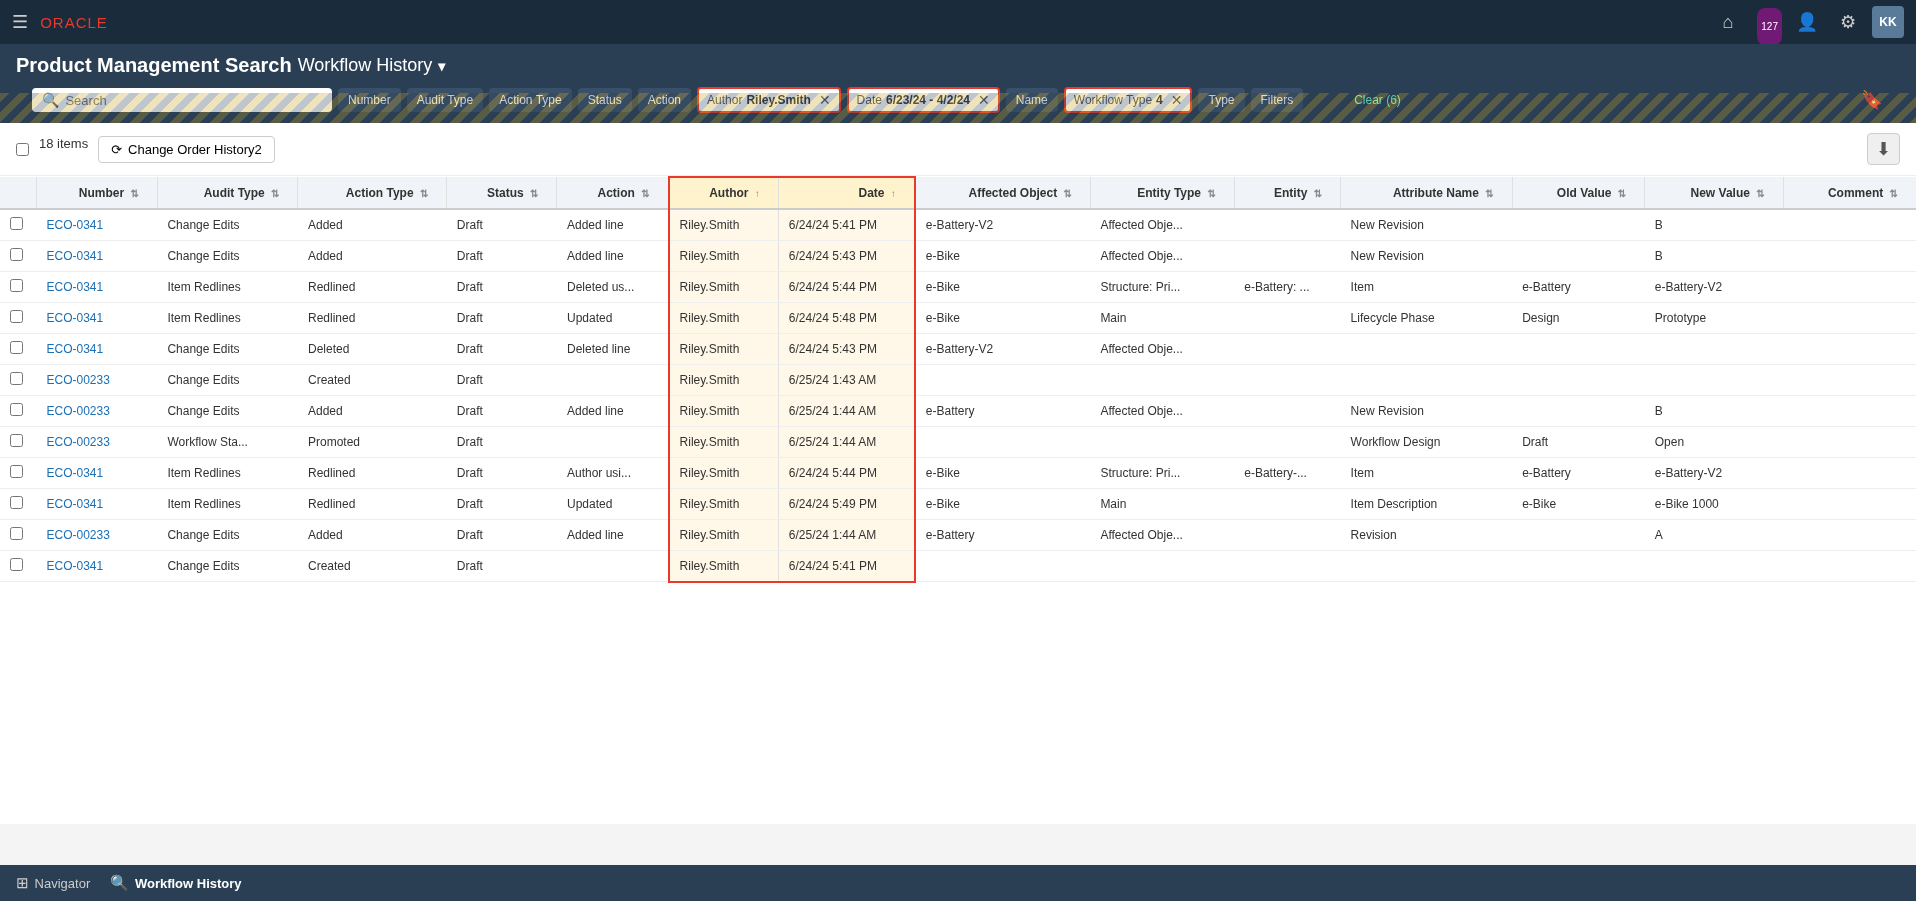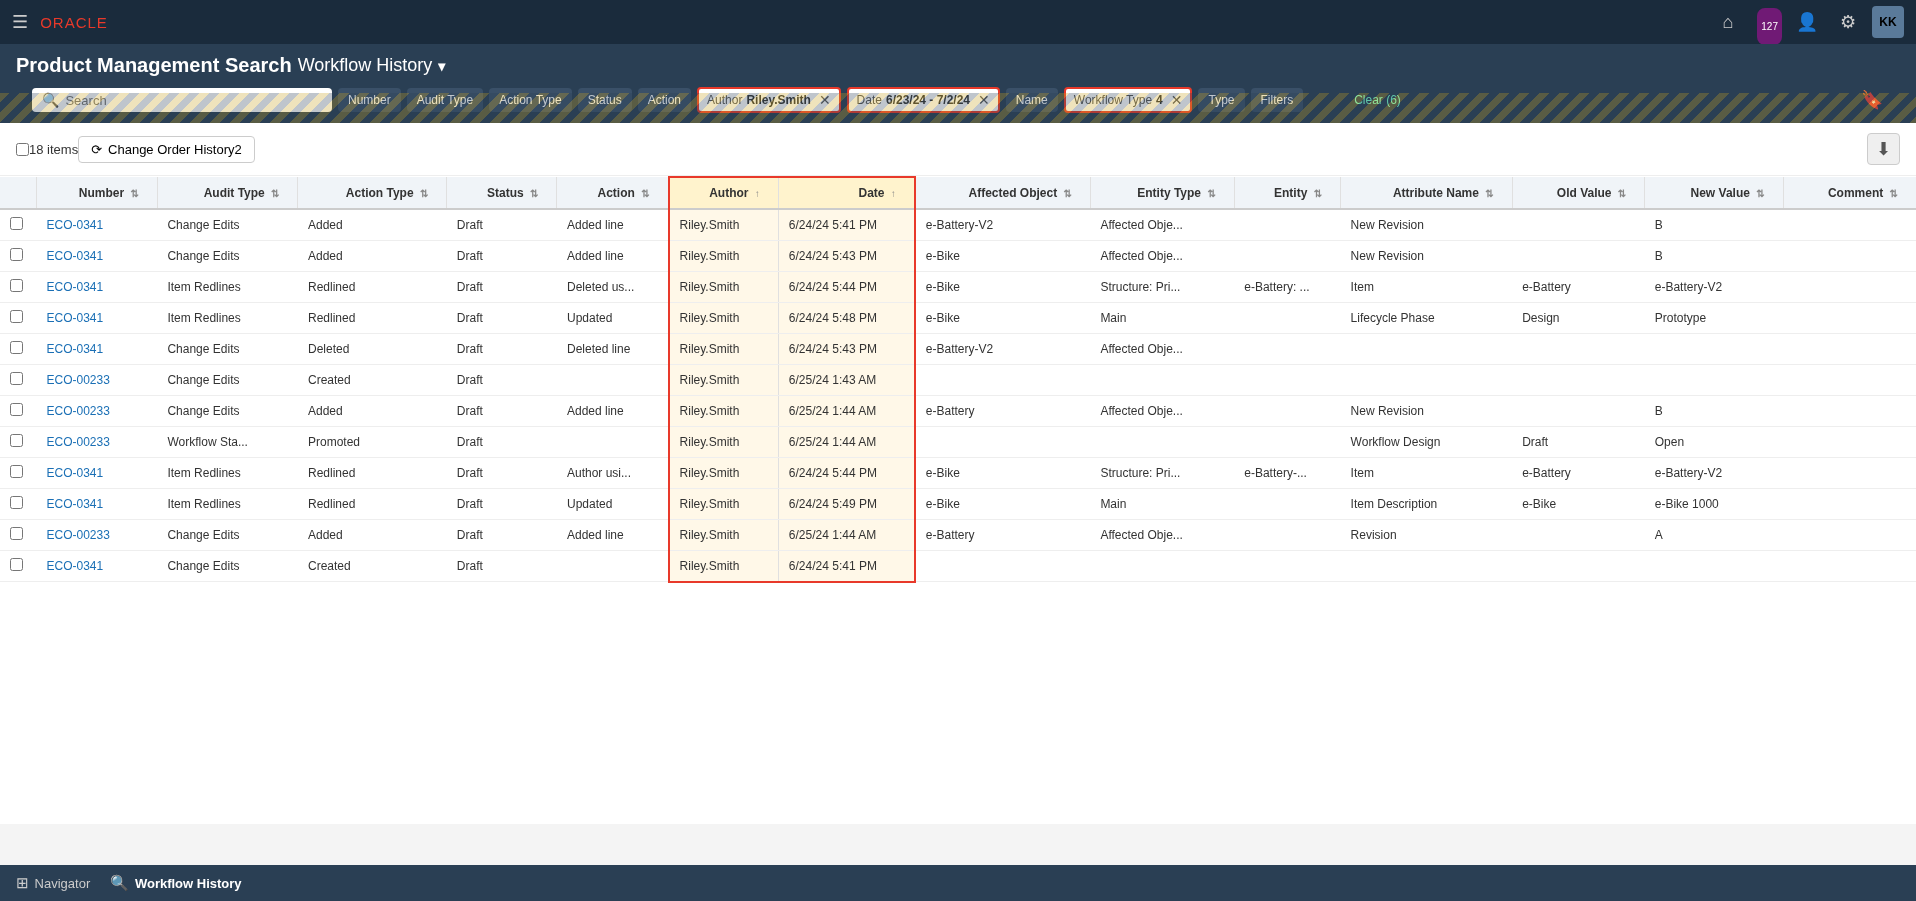--- a/index.html
+++ b/index.html
@@ -18,21 +18,21 @@
     .nav-logo { color: #e8392a; font-weight: normal; font-size: 15px; letter-spacing: 1px; text-align: right; }
     .hamburger { color: #ccc; font-size: 18px; cursor: pointer; }
     .top-nav-right { display: flex; align-items: center; gap: 8px; }
     .nav-icon { color: #ccc; font-size: 18px; width: 32px; height: 32px; display: flex; align-items: center; justify-content: center; cursor: pointer; }
     .nav-bell { position: relative; }
     .nav-bell-badge {
       position: absolute; top: 2px; right: 2px; background: #701a75;
       color: #fff; font-size: 10px; border-radius: 8px; padding: 13px 4px; min-width: 16px; text-align: center;
     }
     .nav-avatar {
-      background: #5a7a9a; color: #000000; border-radius: 4px;
+      background: #5a7a9a; color: #ffffff; border-radius: 4px;
       width: 32px; height: 32px; display: flex; align-items: center; justify-content: center;
       font-weight: bold; font-size: 12px; cursor: pointer;
     }
 
     
     .header-area {
       background: #2a3f54;
       padding: 10px 16px 0 16px;
       position: relative;
       overflow: hidden;
@@ -98,21 +98,21 @@
       height: calc(100vh - 200px);
       overflow: hidden;
       display: flex;
       flex-direction: column;
     }
     .toolbar {
       display: flex; align-items: center; justify-content: space-between;
       padding: 10px 16px;
       border-bottom: 1px solid #eee;
     }
-    .toolbar-left { display: flex; align-items: center; }
+    .toolbar-left { display: flex; gap: 10px; }
     .items-count { font-size: 13px; color: #333; }
     .change-order-btn {
       display: flex; align-items: center; gap: 6px;
       background: #fff; border: 1px solid #ccc; border-radius: 4px;
       padding: 5px 12px; cursor: pointer; font-size: 13px;
     }
     .download-btn { color: #555; font-size: 18px; cursor: pointer; border: 1px solid #ccc; border-radius: 4px; padding: 4px 8px; }
 
     
     .table-container { overflow: auto; flex: 1; }
@@ -180,21 +180,21 @@
     <button class="filter-btn">Action</button>
 
     <div class="filter-chip">
       <span class="filter-chip-label">Author</span>
       <span class="filter-chip-value">Riley.Smith</span>
       <span class="filter-chip-close">✕</span>
     </div>
 
     <div class="filter-chip">
       <span class="filter-chip-label">Date</span>
-      <span class="filter-chip-value">6/23/24 - 7/2/24</span>
+      <span class="filter-chip-value">6/23/24 - 4/2/24</span>
       <span class="filter-chip-close">✕</span>
     </div>
 
     <button class="filter-btn">Name</button>
 
     <div class="filter-chip">
       <span class="filter-chip-label">Workflow Type</span>
       <span class="filter-chip-value">4</span>
       <span class="filter-chip-close">✕</span>
     </div>

